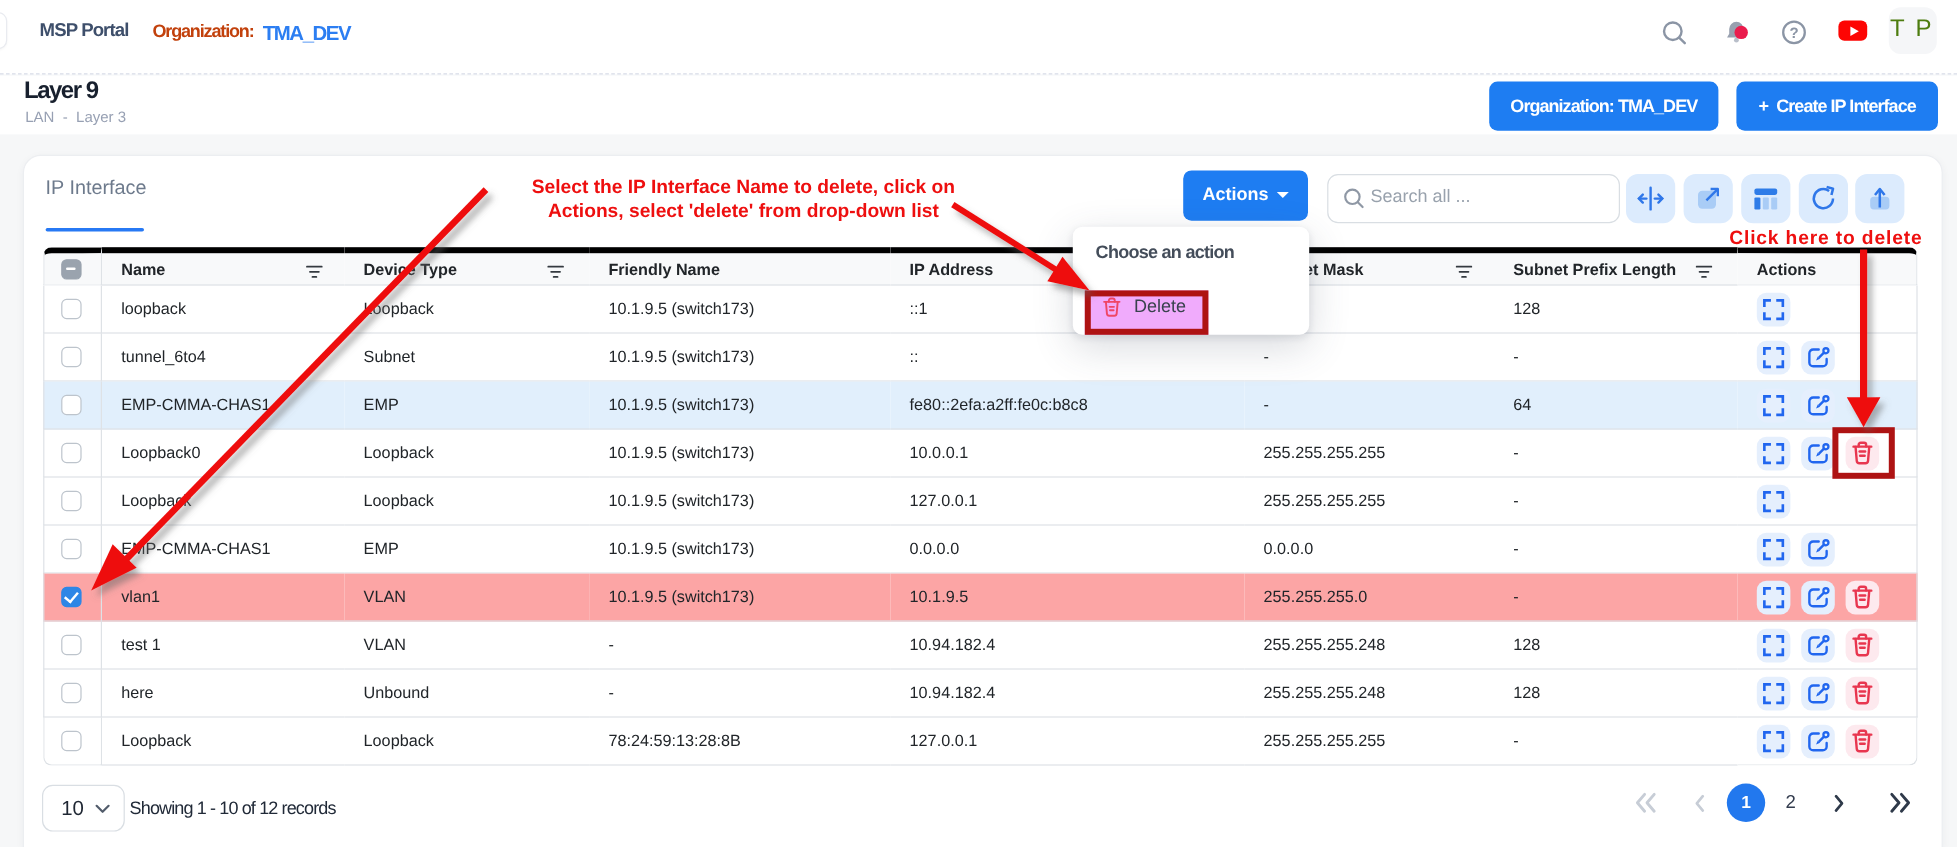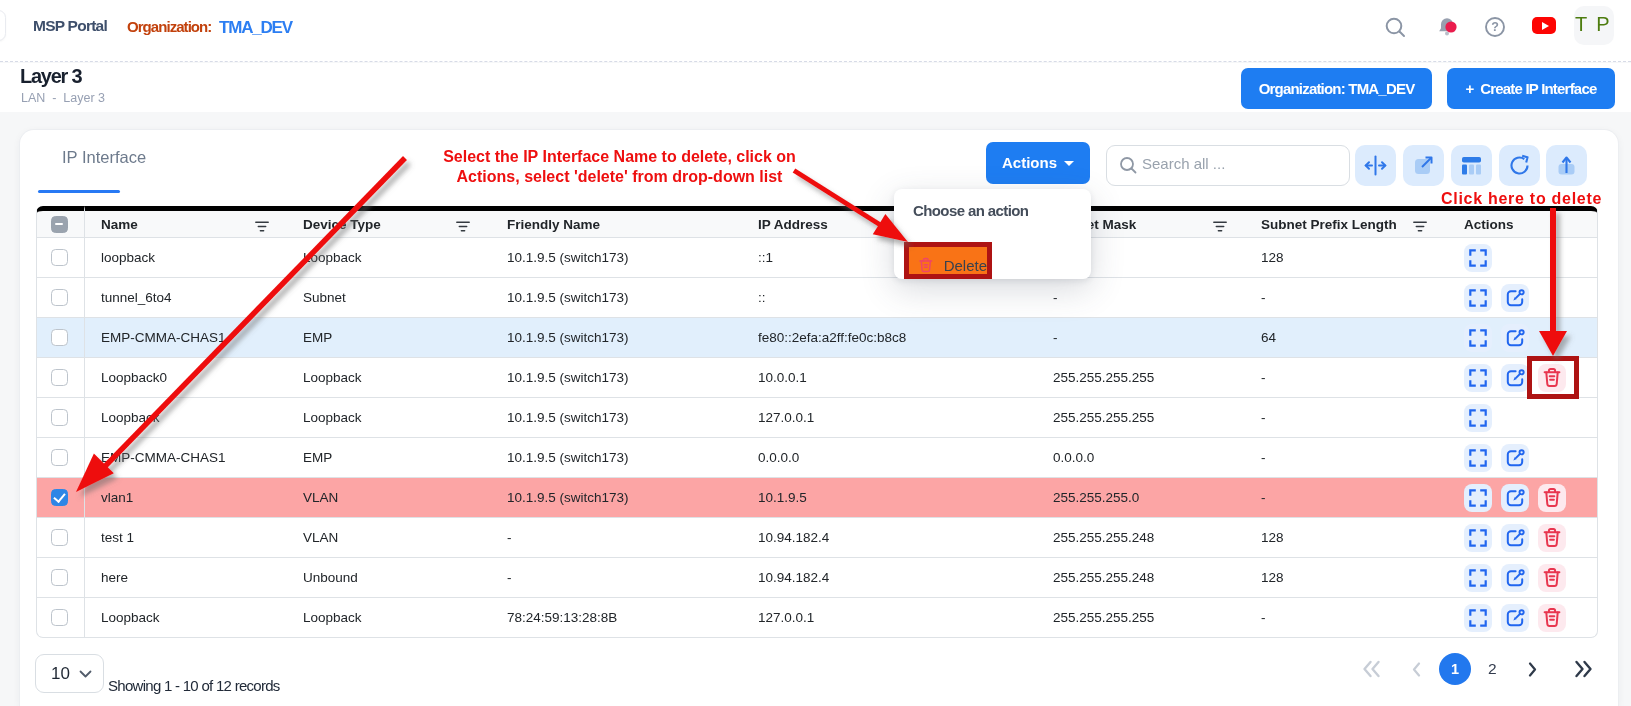--- a/index.html
+++ b/index.html
@@ -19,21 +19,21 @@
 #pagehead { position:absolute; left:0; top:63px; width:1631px; height:49px; background:#fff; }
 #ptitle { position:absolute; left:20px; top:65px; font-size:20px; font-weight:bold; color:#18202e; letter-spacing:-1.25px; }
 #pcrumb { position:absolute; left:21px; top:91px; font-size:12.5px; color:#97a0b3; }
 .bluebtn { position:absolute; top:68px; height:41px; background:#1e7df2; border-radius:7px; color:#fff; font-weight:bold; font-size:15px; text-align:center; line-height:41px; letter-spacing:-0.8px; }
 #btn-org { left:1241px; width:191px; }
 #btn-create { left:1447px; width:168px; }
 
 
 #content { position:absolute; left:0; top:112px; width:1631px; height:594px; background:#f6f7f8; }
 #card { position:absolute; left:20px; top:130px; width:1598px; height:576px; background:#fff; border-radius:14px 14px 0 0; box-shadow:0 0 0 1px #eceef1, 0 2px 8px rgba(40,50,70,.06); }
-#tabtext { position:absolute; left:38px; top:148px; font-size:16.5px; color:#6d7a8c;margin-left:24px; }
+#tabtext { position:absolute; left:38px; top:148px; font-size:16.5px; color:#6d7a8c; }
 #tabline { position:absolute; left:38px; top:190px; width:82px; height:3px; background:#2779f4; border-radius:2px; }
 
 #btn-actions { position:absolute; left:986px; top:142px; width:104px; height:42px; background:#1e7df2; border-radius:7px; color:#fff; font-weight:bold; font-size:15px; text-align:center; line-height:42px; }
 .caret { display:inline-block; width:0; height:0; border-left:5px solid transparent; border-right:5px solid transparent; border-top:5px solid #fff; margin-left:7px; vertical-align:2px; }
 #searchbox { position:absolute; left:1106px; top:145px; width:244px; height:41px; border:1px solid #d9dee3; border-radius:9px; background:#fff; }
 #searchtxt { position:absolute; left:1142px; top:155px; font-size:15px; color:#99a2ad; }
 .iconbtn { position:absolute; top:145px; width:41px; height:41px; background:#dcebfd; border-radius:10px; }
 .iconbtn svg { position:absolute; left:8px; top:8px; }
 
 
@@ -56,49 +56,49 @@
 .cb.chk { background:#2e86e6; border-color:#2e86e6; }
 .cb.chk:after { content:""; position:absolute; left:4.2px; top:1.3px; width:5px; height:9px; border:solid #fff; border-width:0 2.4px 2.4px 0; transform:rotate(40deg); }
 .filt { position:absolute; top:9px; }
 .acts { display:flex; gap:9px; align-items:center; }
 .aic { width:28px; height:28px; border-radius:8px; background:#e5effd; display:flex; align-items:center; justify-content:center; }
 .aic.red { background:#fde9ee; }
 
 
 #psel { position:absolute; left:35px; top:654px; width:69px; height:39px; border:1px solid #d9dee3; border-radius:9px; background:#fff; }
 #psel span { position:absolute; left:15px; top:9px; font-size:17px; color:#1f2733; }
-#showing { position:absolute; left:108px; top:665px; font-size:15px; color:#212a38; letter-spacing:-0.72px;margin-top:12px; }
+#showing { position:absolute; left:108px; top:665px; font-size:15px; color:#212a38; letter-spacing:-0.72px; }
 #pg1 { position:absolute; left:1439px; top:653px; width:32px; height:32px; border-radius:50%; background:#2278ee; color:#fff; font-size:14.5px; font-weight:bold; text-align:center; line-height:32px; }
 #pg2 { position:absolute; left:1488px; top:660px; font-size:15.5px; color:#333c4e; }
 
 
 #ddp { position:absolute; left:894px; top:189px; width:197px; height:90px; background:#fff; border-radius:8px; box-shadow:0 10px 34px rgba(60,70,90,.20), 0 2px 6px rgba(30,40,60,.10); }
 #ddp-title { position:absolute; left:913px; top:202px; font-size:15px; font-weight:bold; color:#444d5a; letter-spacing:-0.6px; }
-#delbox { position:absolute; left:904px; top:242px; width:88px; height:37px; border:5px solid #ae1313; background:#f97316; display:flex; align-items:flex-end; }
+#delbox { position:absolute; left:904px; top:242px; width:103px; height:37px; border:5px solid #ae1313; background:#f0abfc; display:flex; align-items:flex-start; }
 #delbox span { font-size:15px; color:#39424e; margin-left:10px; }
 #trashbox { position:absolute; left:1527px; top:356px; width:52px; height:43px; border:5px solid #ae1313; }
 
 
 .redtxt { position:absolute; color:#ee0f0f; font-weight:bold; font-size:16px; text-align:center; line-height:19.5px; }
 #ann1 { left:347px; top:147px; width:545px; }
 #ann2 { left:1441px; top:189px; width:175px; text-align:left; letter-spacing:0.72px; }
 #arrows { position:absolute; left:0; top:0; width:1631px; height:706px; pointer-events:none; }
 </style>
 </head>
 <body>
 <div id="app">
 <div id="content"></div>
 <div id="topbar">
   <div id="sidetab"></div>
   <span id="brand">MSP Portal</span>
   <span id="orglabel">Organization:</span>
   <span id="orgval">TMA_DEV</span>
 </div>
 <div id="pagehead"></div>
-<div id="ptitle">Layer 3</div>
+<div id="ptitle">Layer 9</div>
 <div id="pcrumb">LAN&nbsp; -&nbsp; Layer 3</div>
 <div class="bluebtn" id="btn-org">Organization: TMA_DEV</div>
 <div class="bluebtn" id="btn-create">+&nbsp; Create IP Interface</div>
 <div id="card"></div>
 <div id="tabtext">IP Interface</div>
 <div id="tabline"></div>
 <div id="btn-actions">Actions<span class="caret"></span></div>
 <div id="searchbox"></div>
 <div id="searchtxt">Search all ...</div>
 <svg class="abs" style="left:1119px;top:156px" width="19" height="19" viewBox="0 0 19 19" fill="none">

